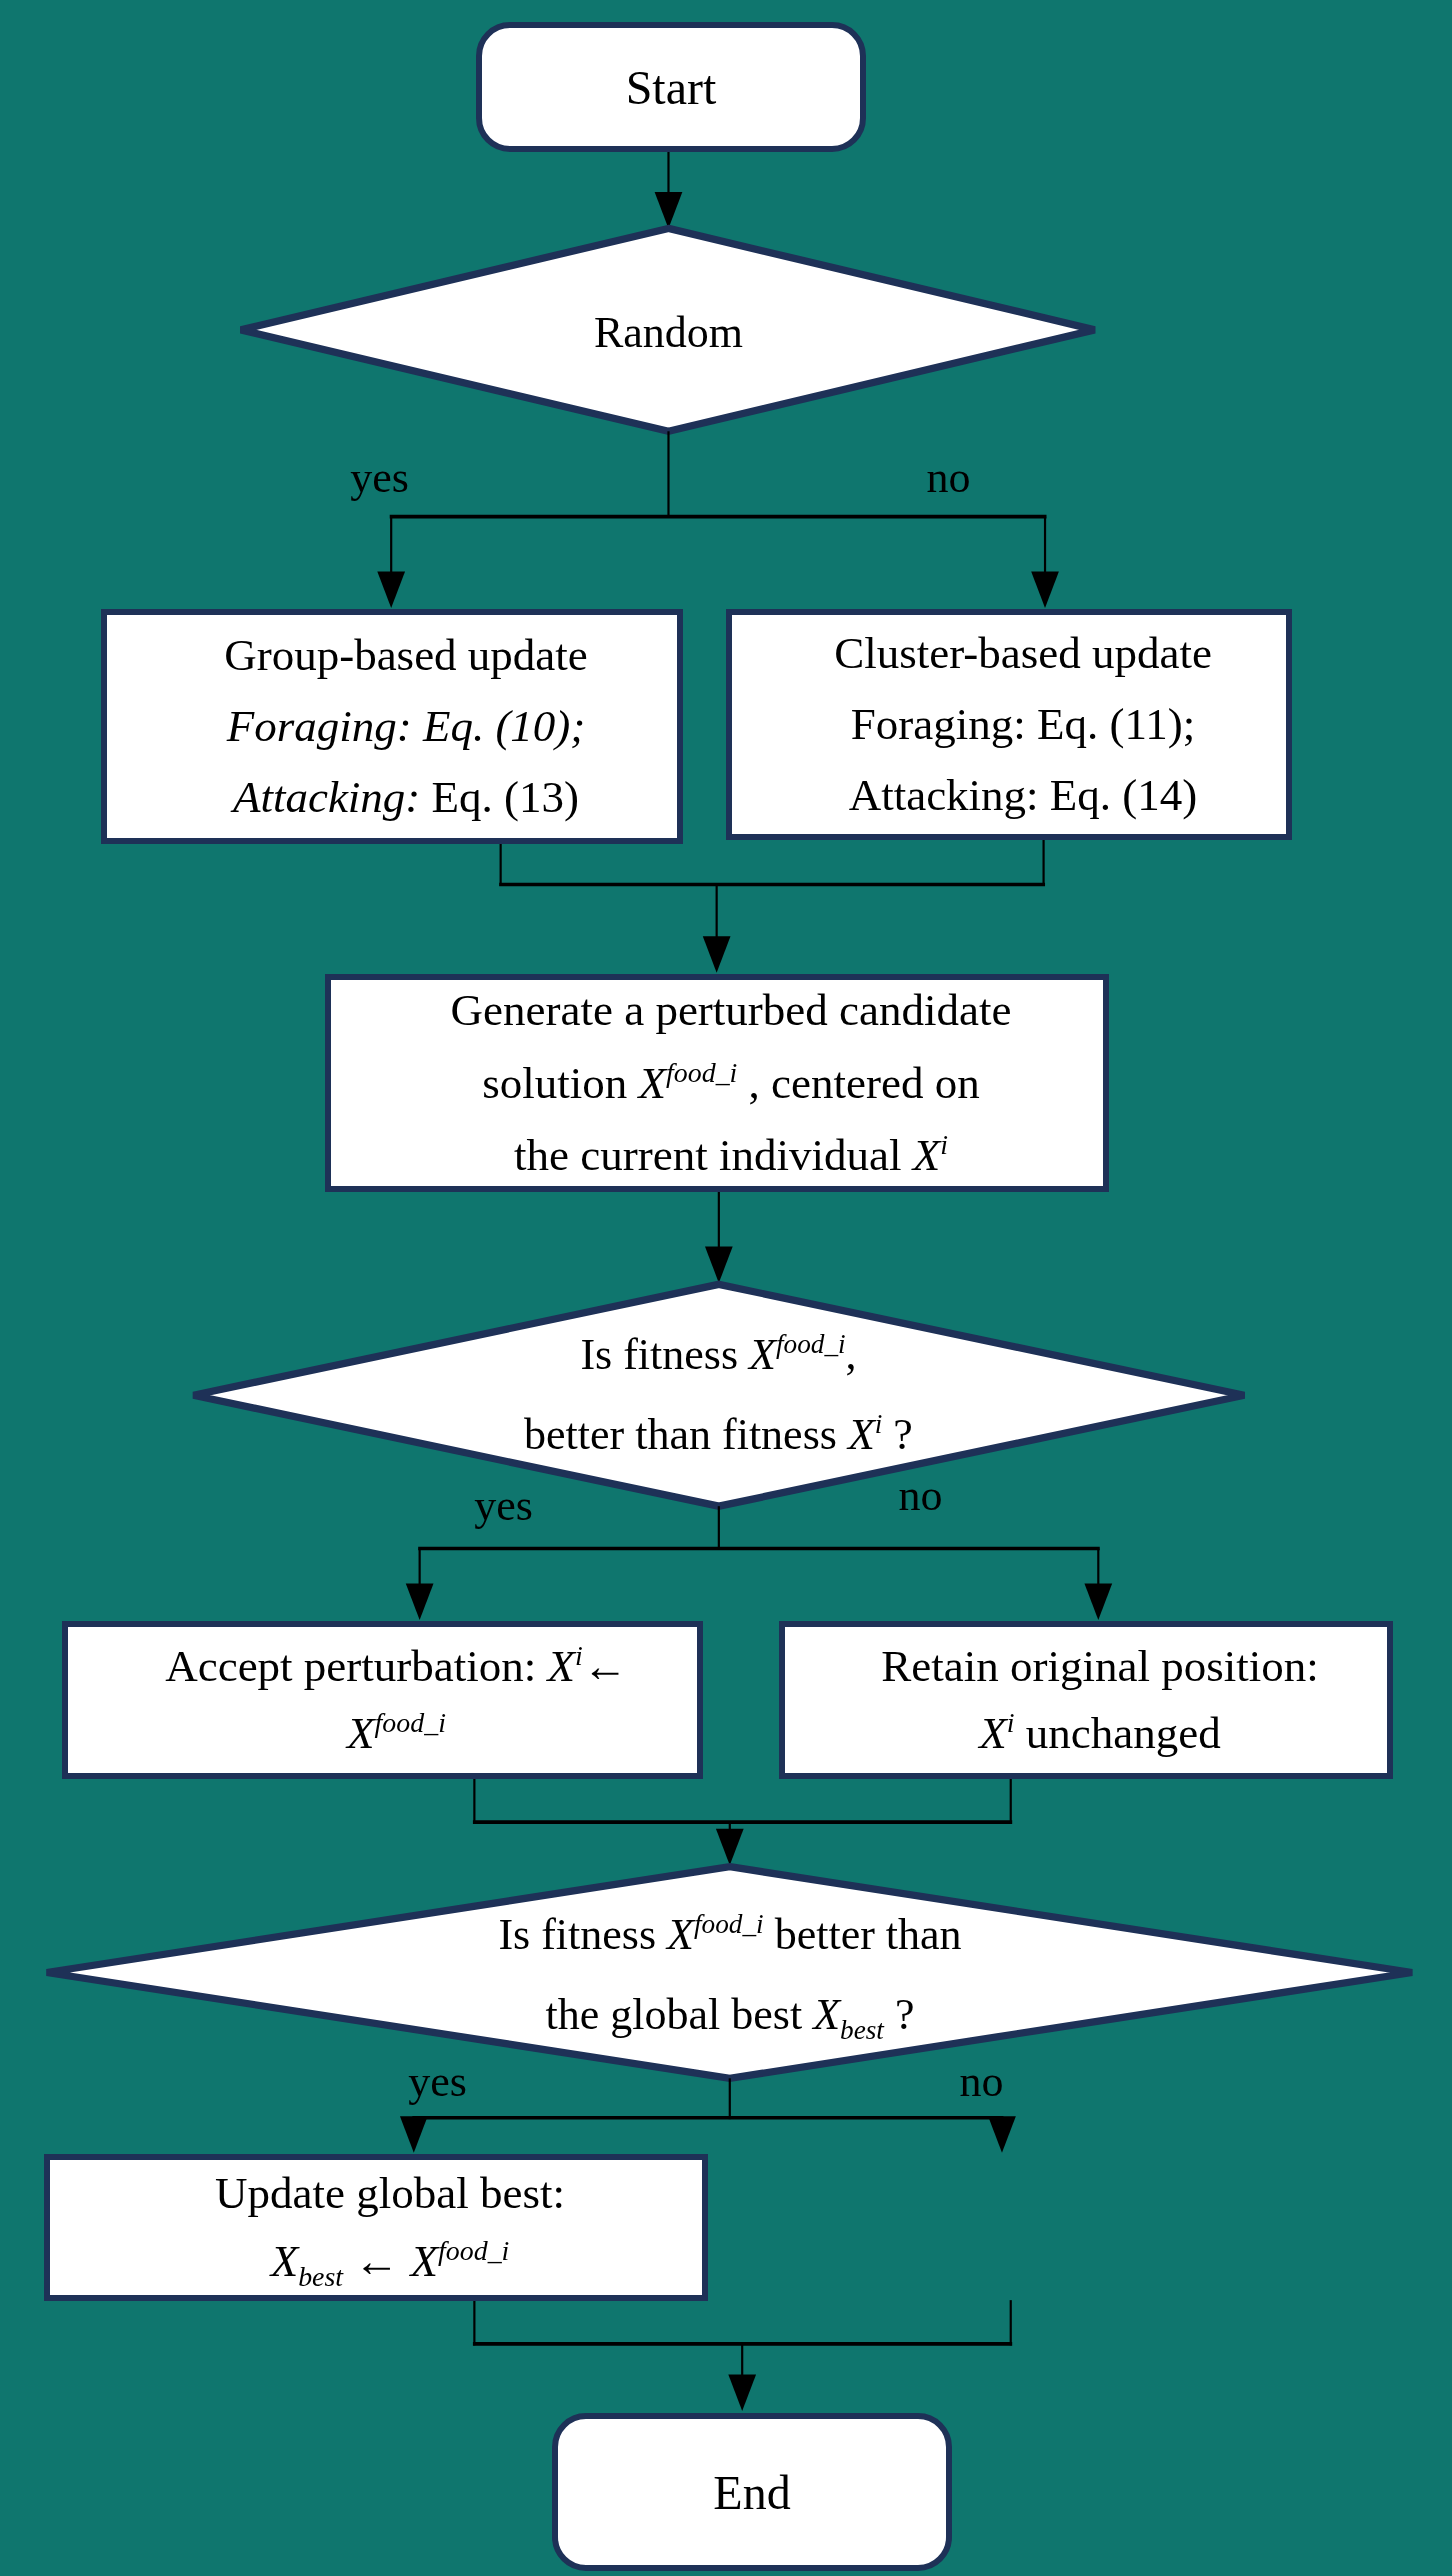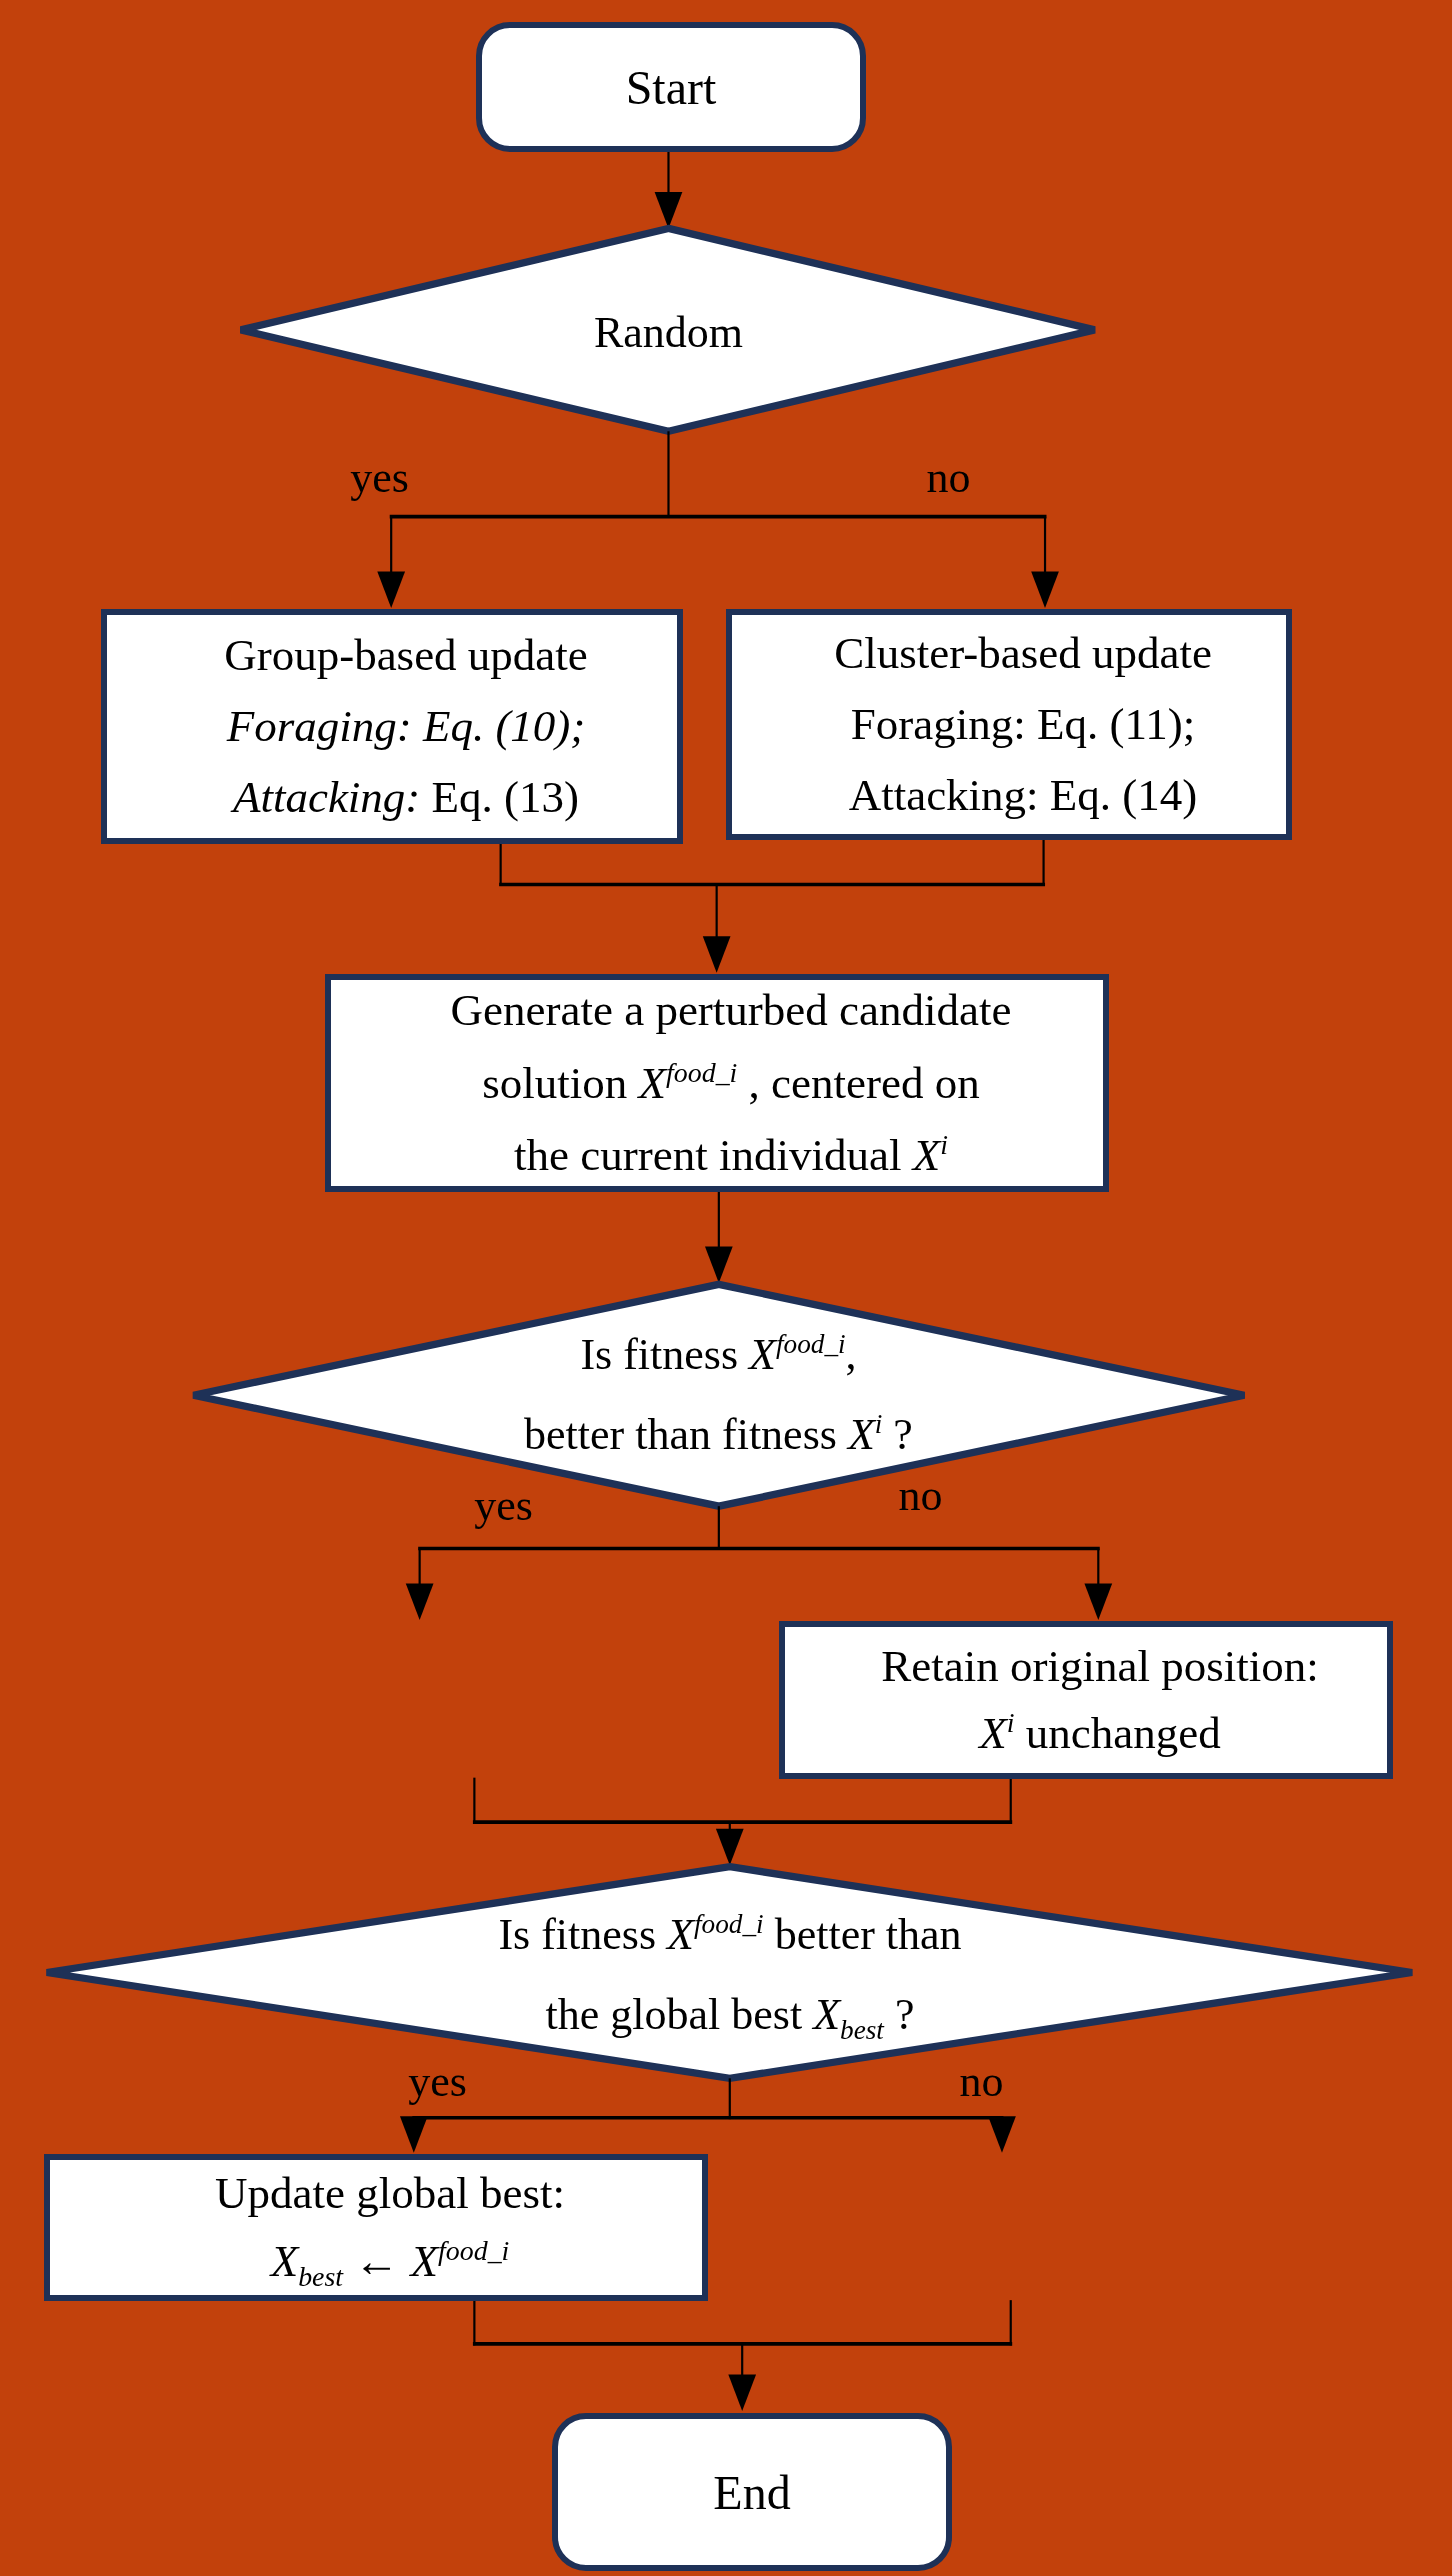--- a/index.html
+++ b/index.html
@@ -1,17 +1,17 @@
 <!DOCTYPE html>
 <html style="font-size:11.7px"><head>
 <meta charset="utf-8">
 <style>
   html,body{margin:0;padding:0;background:#ffffff;}
   .canvas{
-    position:relative;width:1453px;height:2576px;background:#c2410c;
+    position:relative;width:1453px;height:2576px;background:#0f766e;
     font-family:"Liberation Serif",serif;color:#000000;overflow:hidden;
   }
   .wires{position:absolute;left:0;top:0;}
   .node{
     position:absolute;box-sizing:border-box;background:#ffffff;
     border:6.6px solid #1e3157;display:flex;align-items:center;justify-content:center;
     text-align:center;
   }
   .rounded{border-radius:34px;}
   .inner{width:100%;padding-left:28px;}
@@ -138,20 +138,30 @@
       <span>Is fitness </span><span class="mi">X</span><sup class="msup">food_i</sup><span>,</span>
     </span>
     <span class="ln">
       <span>better than fitness </span><span class="mi">X</span><sup class="msup">i</sup><span> ?</span>
     </span>
   </div>
 
   <div class="blabel" style="left:438px;top:1480px;width:131px;height:51px;">yes</div>
   <div class="blabel" style="left:855px;top:1470px;width:131px;height:51px;">no</div>
 
+  <div class="node f-proc" style="left:62px;top:1621px;width:641px;height:158px;line-height:1.5;">
+    <div class="inner">
+      <span class="ln">
+        <span>Accept perturbation: </span><span class="mi">X</span><sup class="msup">i</sup><span>←</span>
+      </span>
+      <span class="ln">
+        <span class="mi">X</span><sup class="msup">food_i</sup>
+      </span>
+    </div>
+  </div>
 
   <div class="node f-proc" style="left:779px;top:1621px;width:614px;height:158px;line-height:1.5;">
     <div class="inner">
       <span class="ln">Retain original position:</span>
       <span class="ln">
         <span class="mi">X</span><sup class="msup">i</sup><span> unchanged</span>
       </span>
     </div>
   </div>
 

